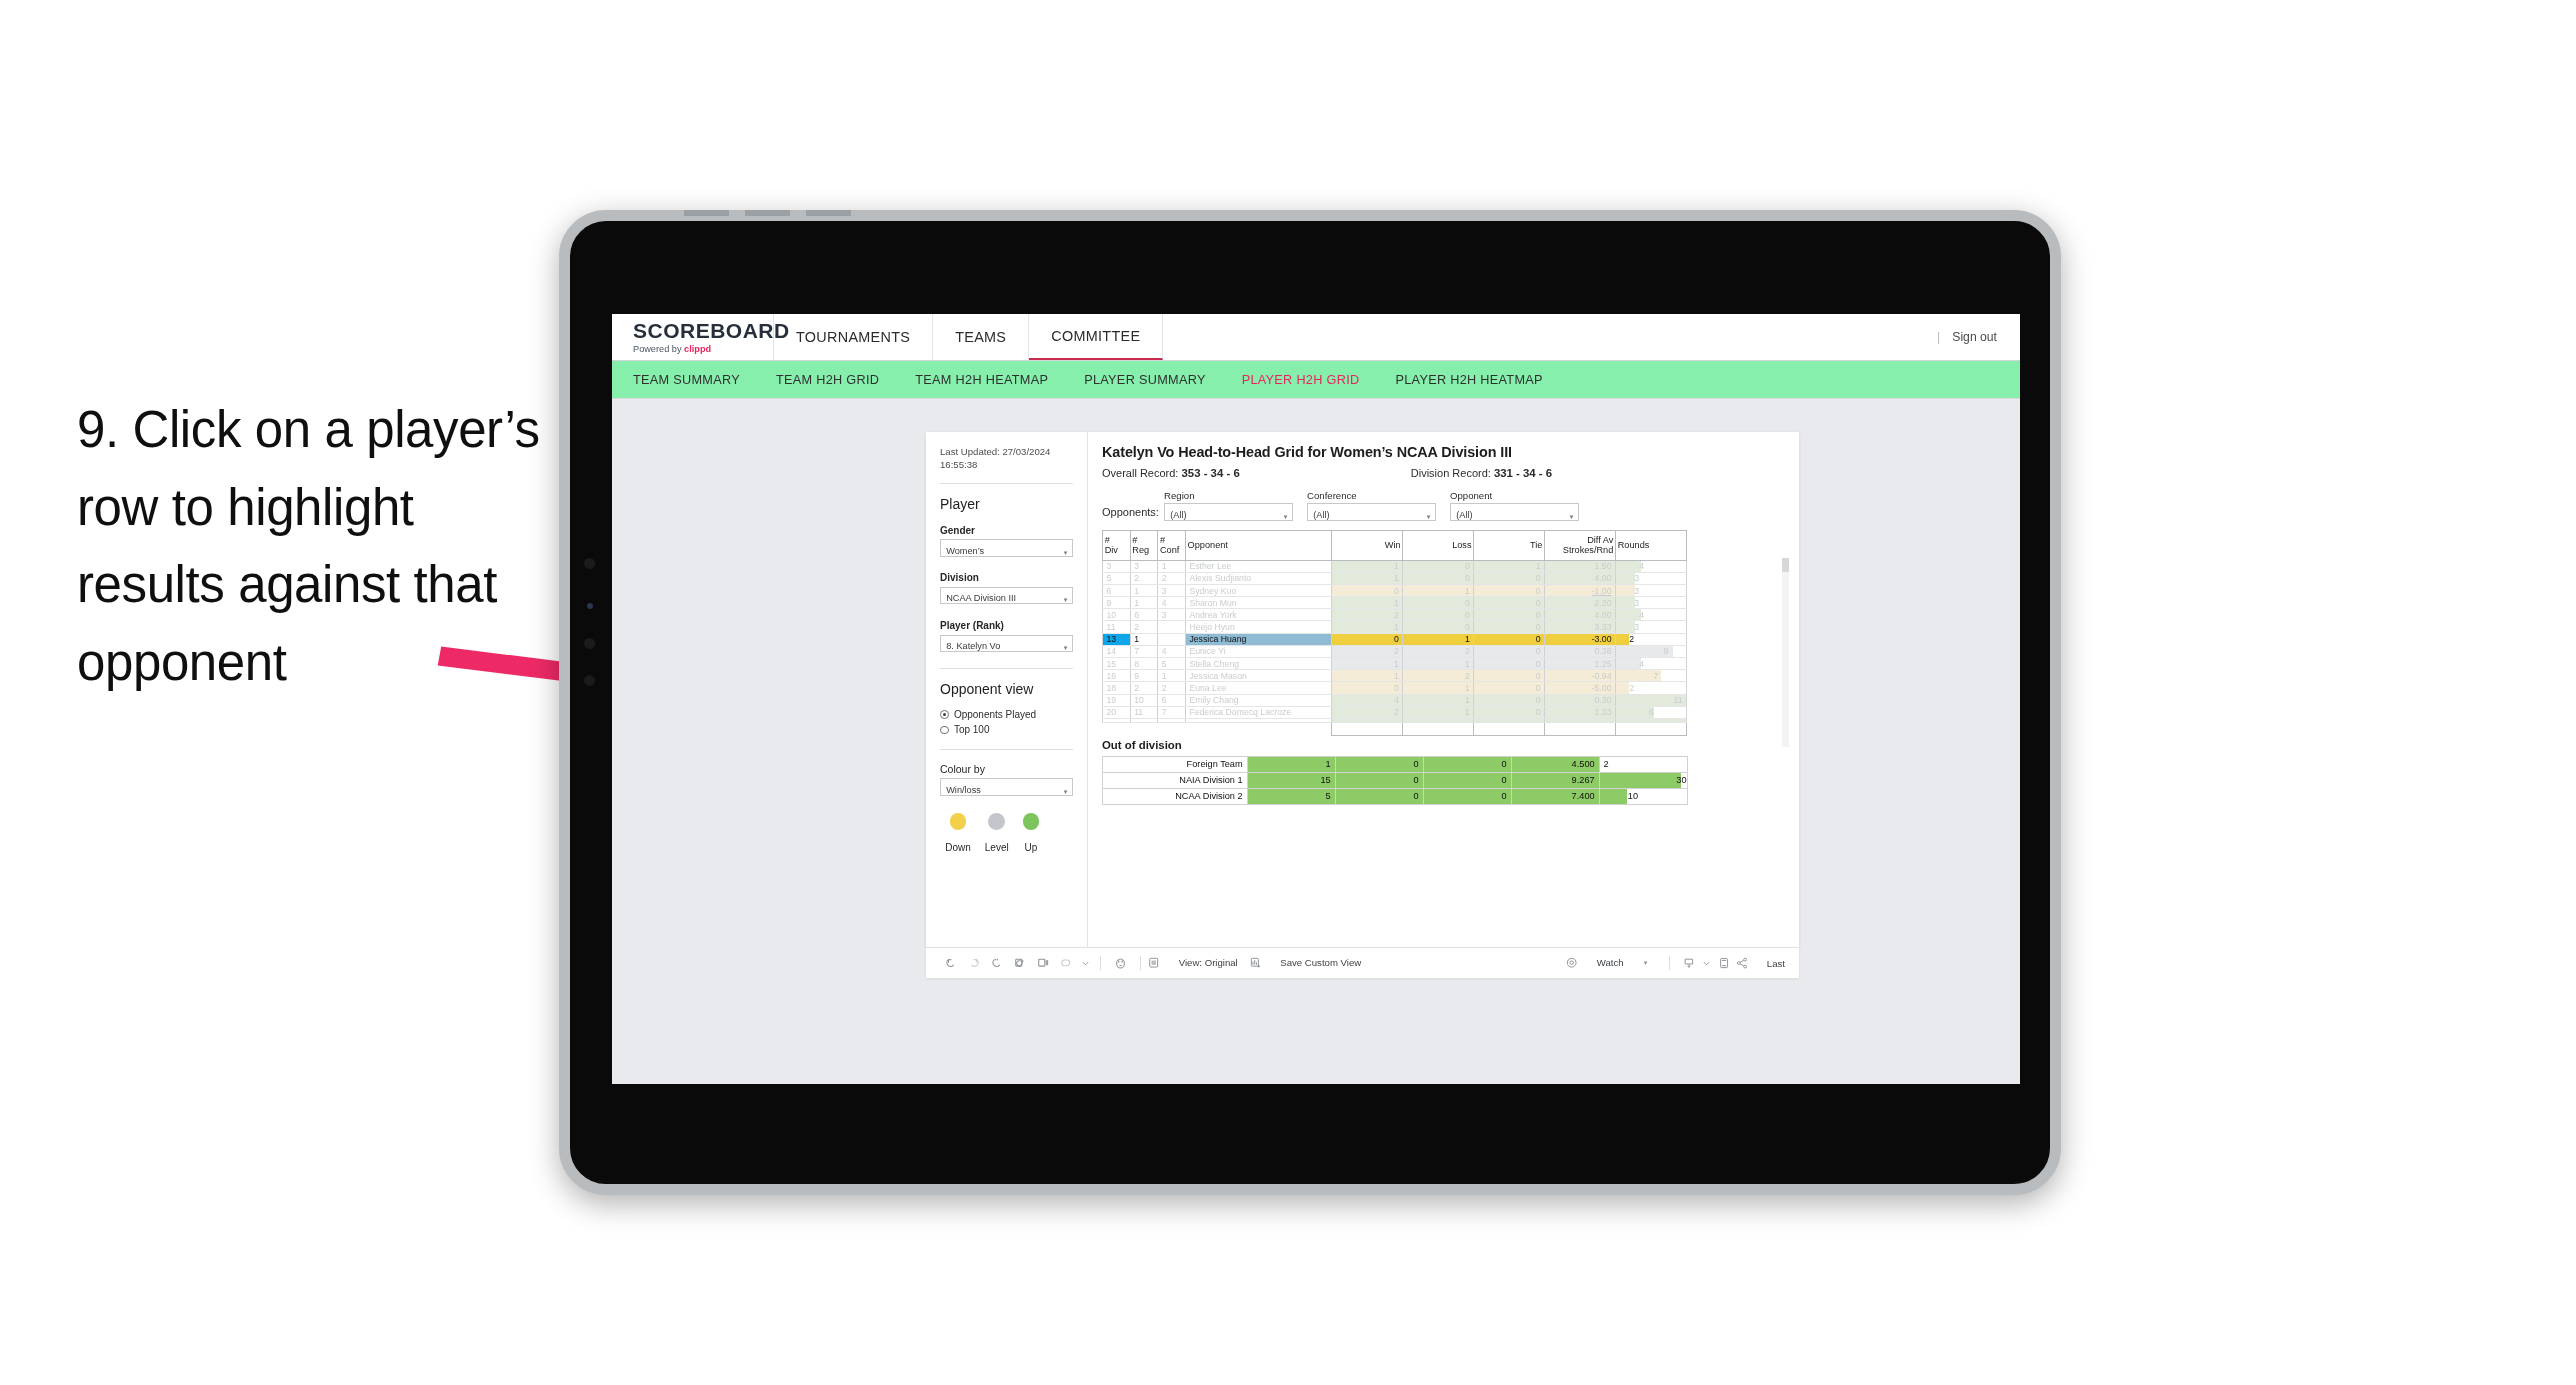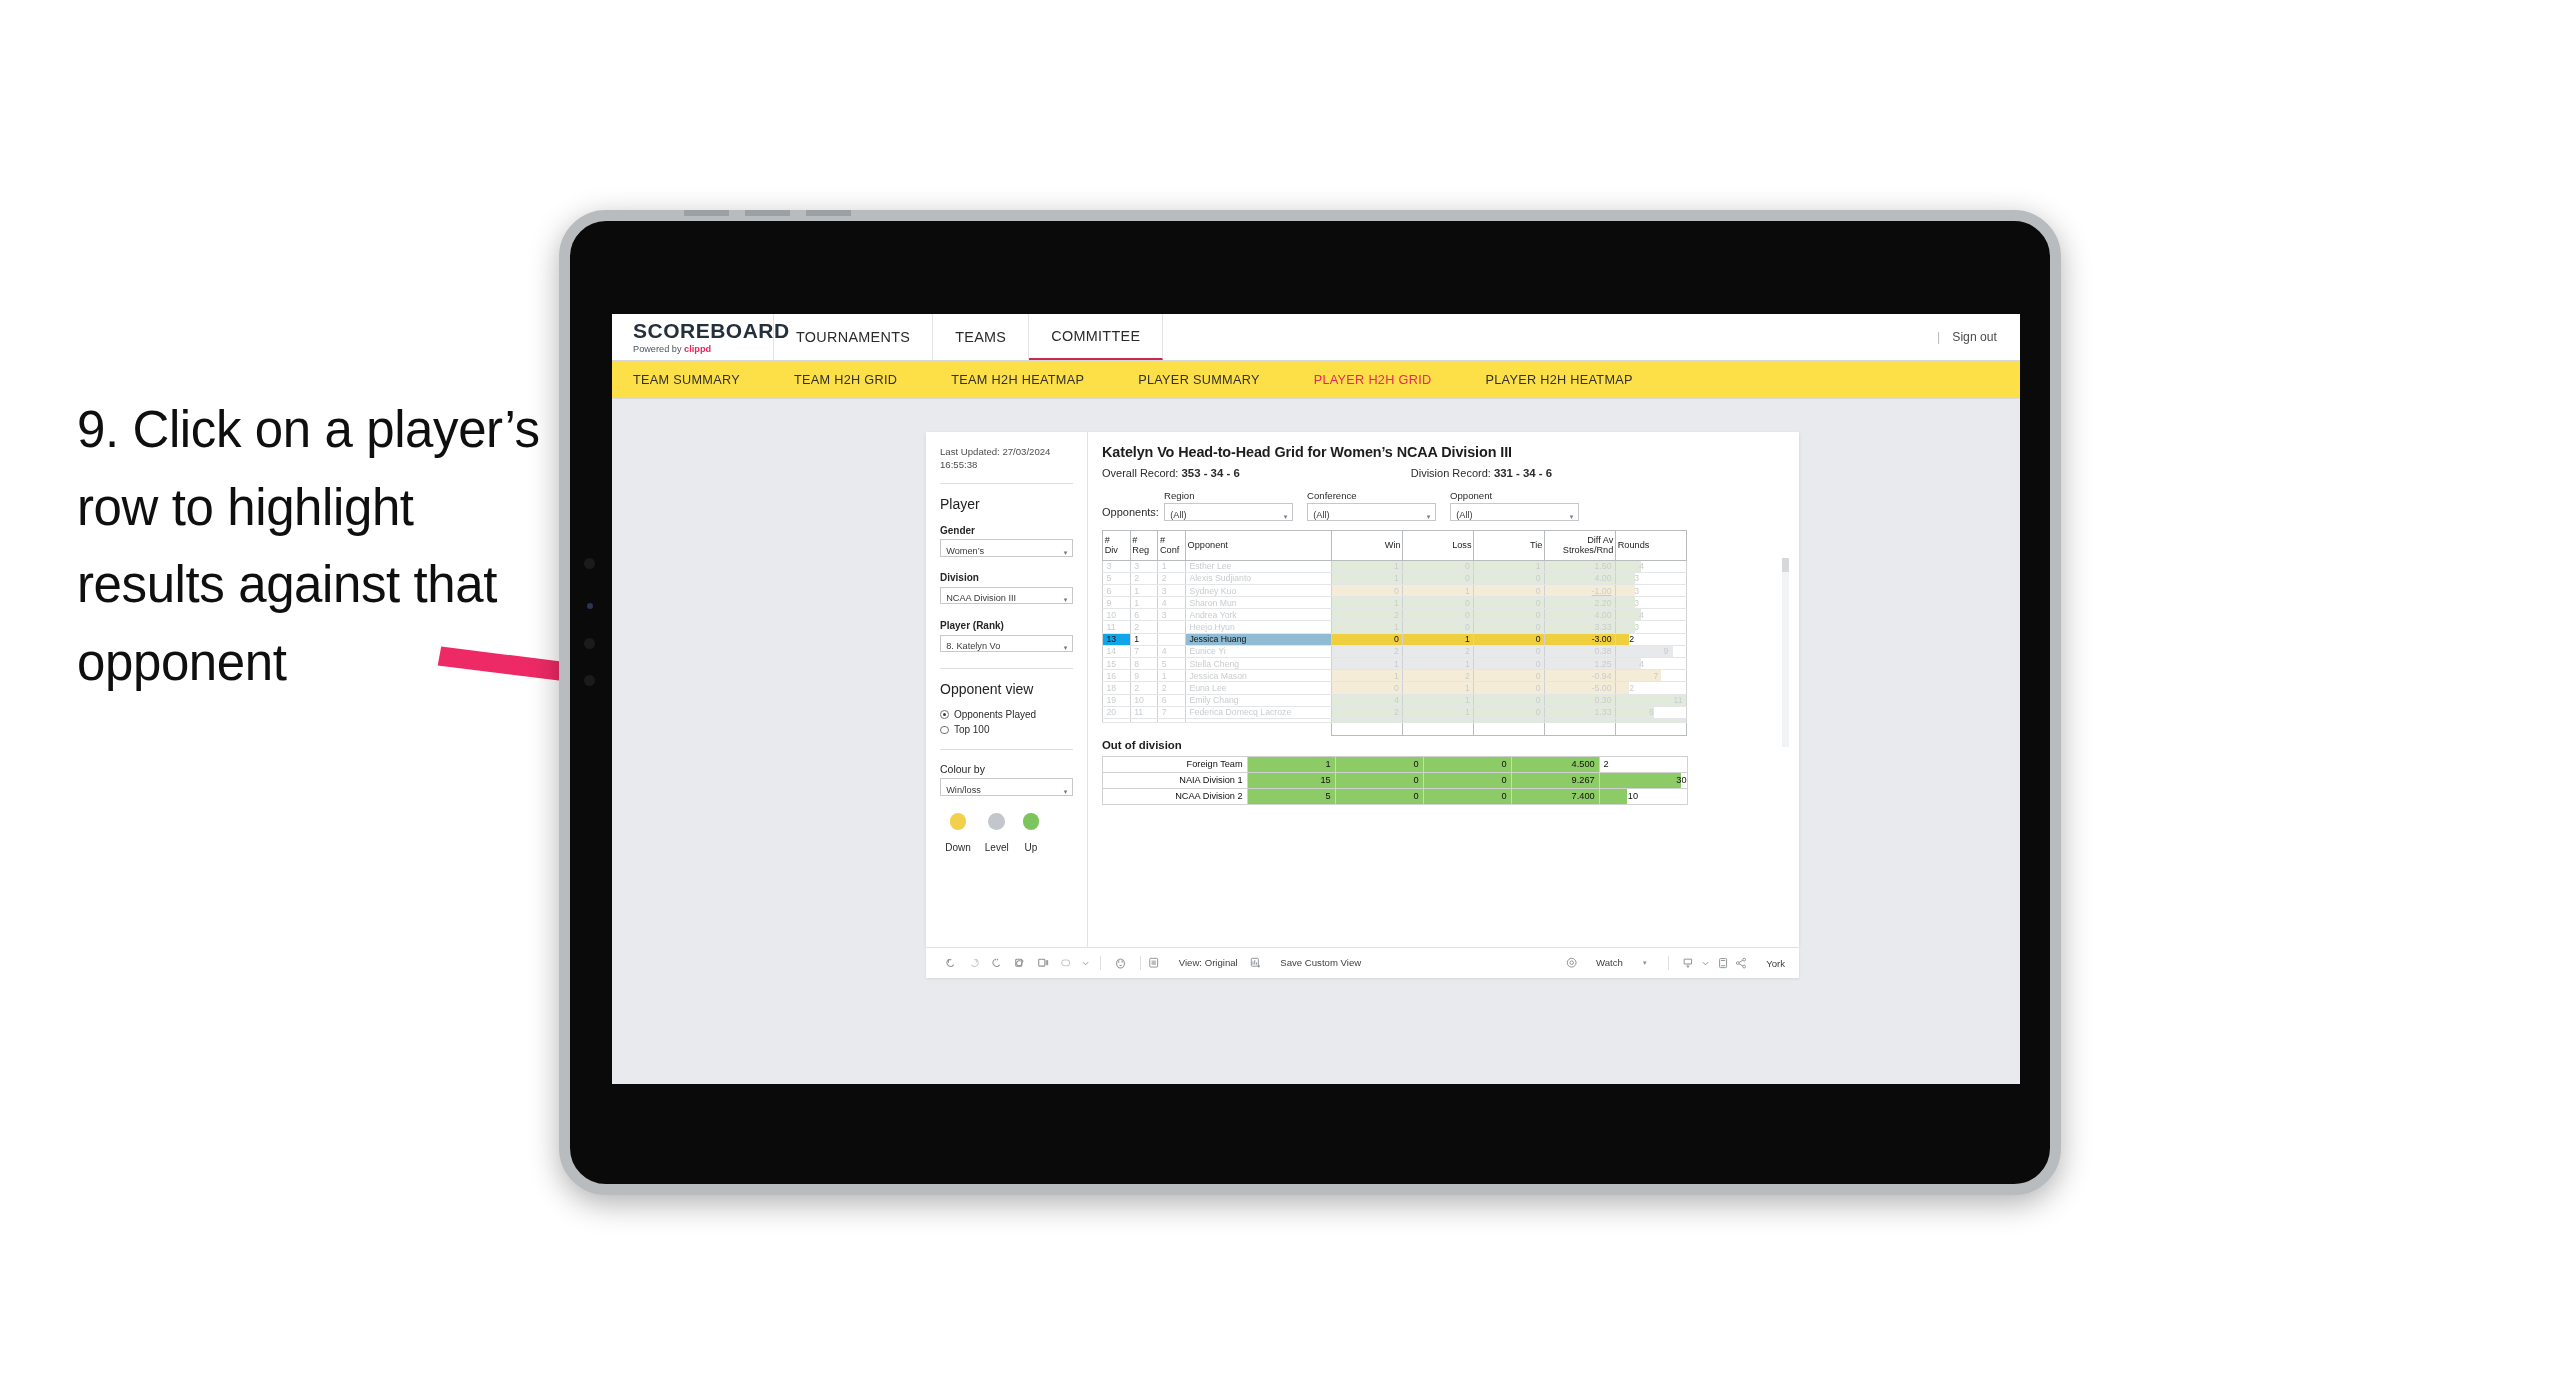--- a/index.html
+++ b/index.html
@@ -71,23 +71,23 @@
   .navitem.active { border-bottom: 2.6px solid #c7294f; }
   .navspace { flex: 1; }
   .signout {
     display: flex; align-items: center; padding-right: 23px;
     font-size: 12.2px; color: #4a4a4a; gap: 12.2px;
   }
   .signout .bar { color: #b9bcc0; }
 
   
   #subnav {
-    height: 38px; background: #fde047;
+    height: 38px; background: #86efac;
     display: flex; align-items: center; padding-left: 21px;
-    border-bottom: 0.9px solid #d7d9dc; gap: 54px;
+    border-bottom: 0.9px solid #d7d9dc; gap: 36px;
   }
   .subtab { font-size: 12.7px; color: #2f2f2f; letter-spacing: 0.3px; cursor: pointer; }
   .subtab.active { color: #e8255e; }
 
   
   #workspace { position: relative; height: 685px; background: #e9eaed; }
 
   #viz {
     position: absolute; left: 314px; top: 33px;
     width: 873px; height: 515px;
@@ -640,20 +640,20 @@
               <path d="M5 4 L9 4 M5 10 L9 10" stroke-linecap="round"></path>
             </svg>
           </div>
         <div class="tb-txt" style="margin-right:0;">
           <svg width="12.2" height="12.2" viewBox="0 0 14 14" fill="none" stroke="#8d9296" stroke-width="1.1">
               <circle cx="10.5" cy="3" r="1.6"></circle>
               <circle cx="3.2" cy="7" r="1.6"></circle>
               <circle cx="10.5" cy="11" r="1.6"></circle>
               <path d="M9 3.8 L4.7 6.2 M4.7 7.8 L9 10.2"></path>
             </svg>
-          <span>York</span>
+          <span>Last</span>
         </div>
       </div>
 
     </div>
   </div>
 </div>
 
 
 </body></html>

